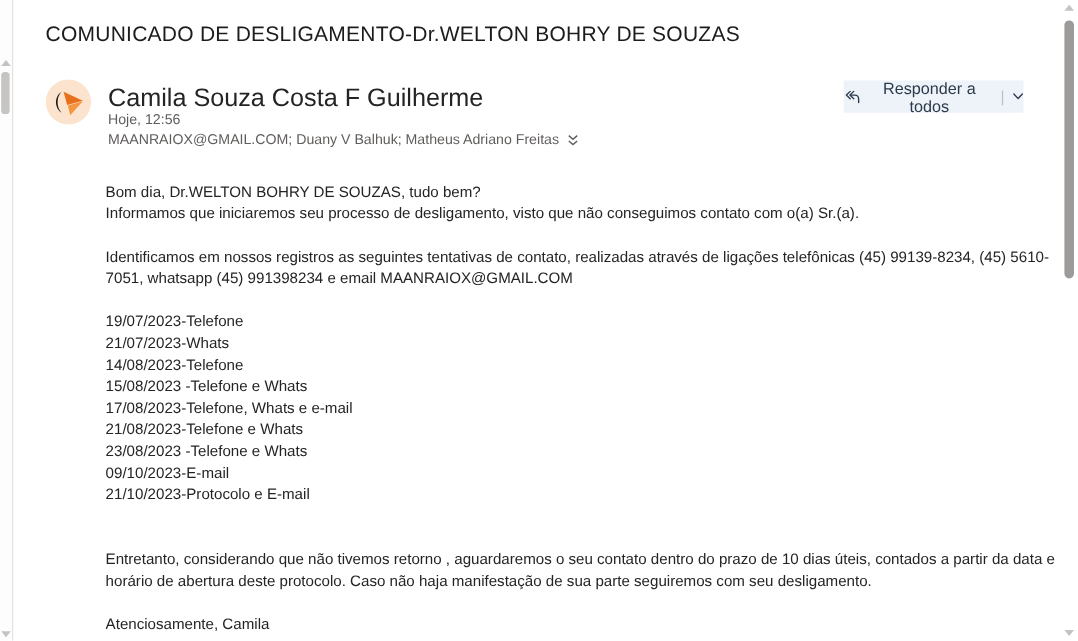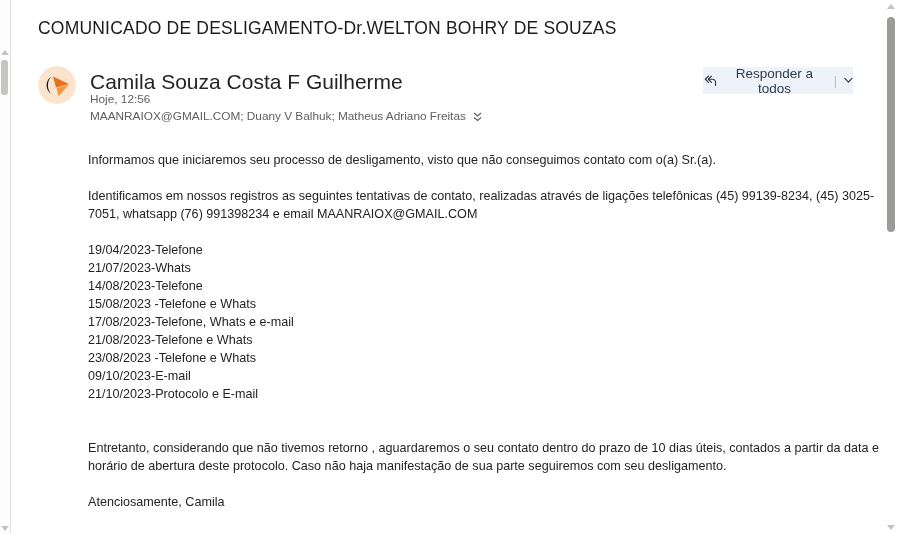--- a/index.html
+++ b/index.html
@@ -94,24 +94,25 @@
       <path d="M6.4 5 L10.6 5 C13 5 14.2 6.4 14.2 8.6 L14.2 12" fill="none" stroke="#2c3a4b" stroke-width="1.3" stroke-linecap="round"></path>
     </svg>
     <span>Responder a todos</span>
     <span class="divider">|</span>
     <svg width="10" height="7" viewBox="0 0 10 7">
       <path d="M1 1 L5 5.3 L9 1" fill="none" stroke="#2c3a4b" stroke-width="1.3" stroke-linecap="round" stroke-linejoin="round"></path>
     </svg>
   </button>
 
   <div class="mail-body">
+    <div class="p1">Bom dia, Dr.WELTON BOHRY DE SOUZAS, tudo bem?</div>
     <div class="p2">Informamos que iniciaremos seu processo de desligamento, visto que não conseguimos contato com o(a) Sr.(a).</div>
-    <div class="p-tall">Identificamos em nossos registros as seguintes tentativas de contato, realizadas através de ligações telefônicas (45) 99139-8234, (45) 3025-7051, whatsapp (76) 991398234 e email MAANRAIOX@GMAIL.COM</div>
+    <div class="p-tall">Identificamos em nossos registros as seguintes tentativas de contato, realizadas através de ligações telefônicas (45) 99139-8234, (45) 5610-7051, whatsapp (45) 991398234 e email MAANRAIOX@GMAIL.COM</div>
     <div class="attempt-list" id="attempt-list">
-        <div>19/04/2023-Telefone</div>
+        <div>19/07/2023-Telefone</div>
         <div>21/07/2023-Whats</div>
         <div>14/08/2023-Telefone</div>
         <div>15/08/2023 -Telefone e Whats</div>
         <div>17/08/2023-Telefone, Whats e e-mail</div>
         <div>21/08/2023-Telefone e Whats</div>
         <div>23/08/2023 -Telefone e Whats</div>
         <div>09/10/2023-E-mail</div>
         <div>21/10/2023-Protocolo e E-mail</div>
       </div>
     <div class="p-tall">Entretanto, considerando que não tivemos retorno , aguardaremos o seu contato dentro do prazo de 10 dias úteis, contados a partir da data e horário de abertura deste protocolo. Caso não haja manifestação de sua parte seguiremos com seu desligamento.</div>

